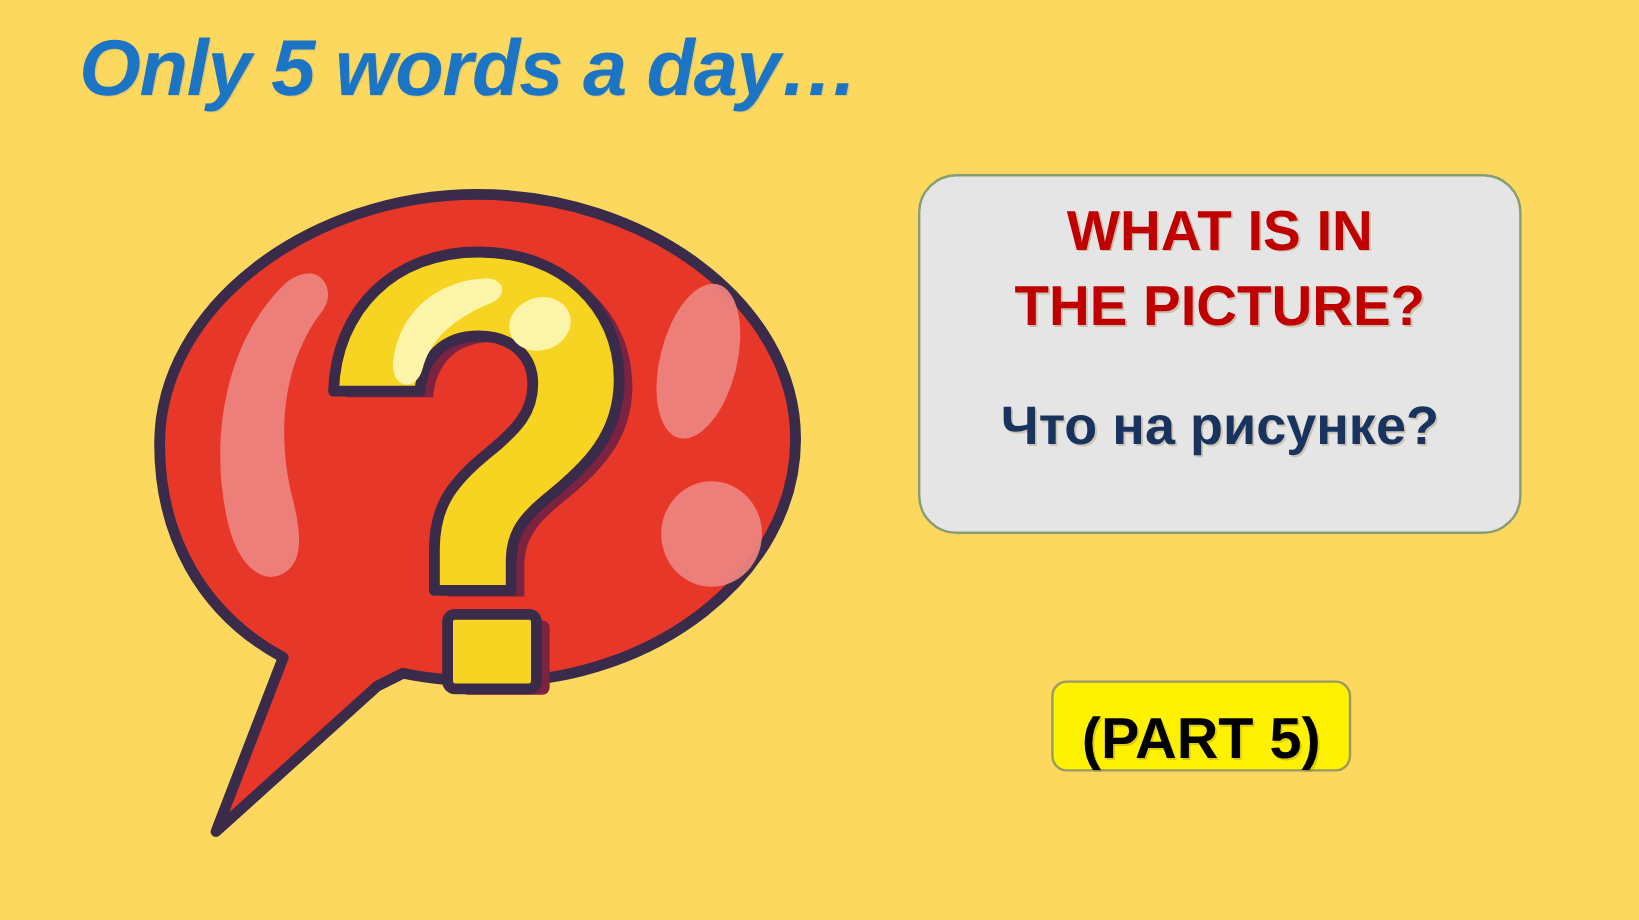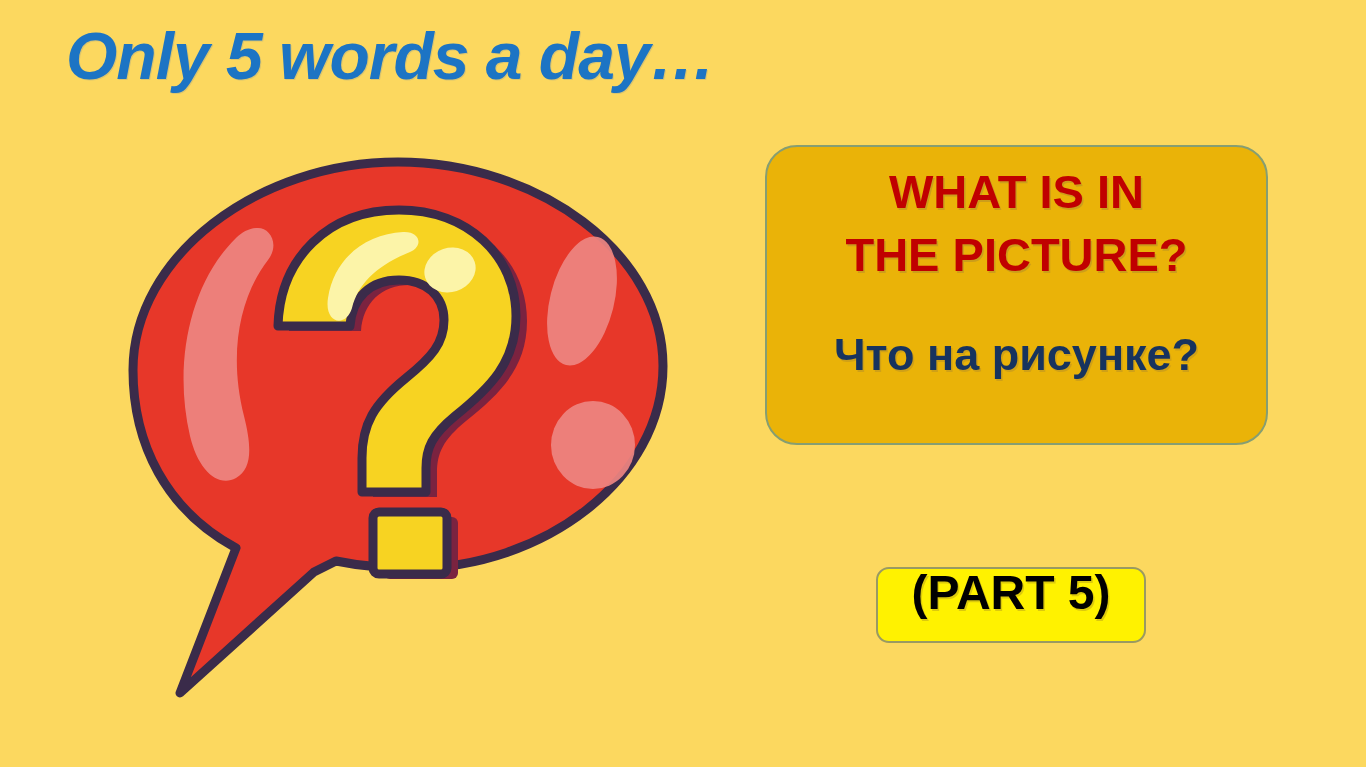--- a/index.html
+++ b/index.html
@@ -52,21 +52,21 @@
     height: 100%;
   }
 
   
   #question-card {
     position: absolute;
     left: 765px;
     top: 145px;
     width: 503px;
     height: 300px;
-    background: #eab308;
+    background: #e5e5e5;
     border: 2px solid #869E72;
     border-radius: 32px;
     box-sizing: border-box;
     display: flex;
     flex-direction: column;
     align-items: center;
     justify-content: flex-start;
     padding-top: 14px;
   }
   .q-en {
@@ -89,28 +89,28 @@
     text-align: center;
     white-space: nowrap;
     text-shadow: 1.5px 1.5px 0 rgba(150,120,60,0.30);
   }
 
   
   #part-badge {
     position: absolute;
     left: 876px;
     top: 567px;
-    width: 270px;
+    width: 250px;
     height: 76px;
     background: #FFF200;
     border: 2px solid #9A9A62;
     border-radius: 13px;
     box-sizing: border-box;
     display: flex;
-    align-items: flex-start;
+    align-items: flex-end;
     justify-content: center;
   }
   #part-badge-label {
     color: #000000;
     font-family: "Liberation Sans", sans-serif;
     font-size: 48px;
     font-weight: bold;
     line-height: 1;
     white-space: nowrap;
     text-shadow: 1.5px 1.5px 0 rgba(140,110,40,0.30);

